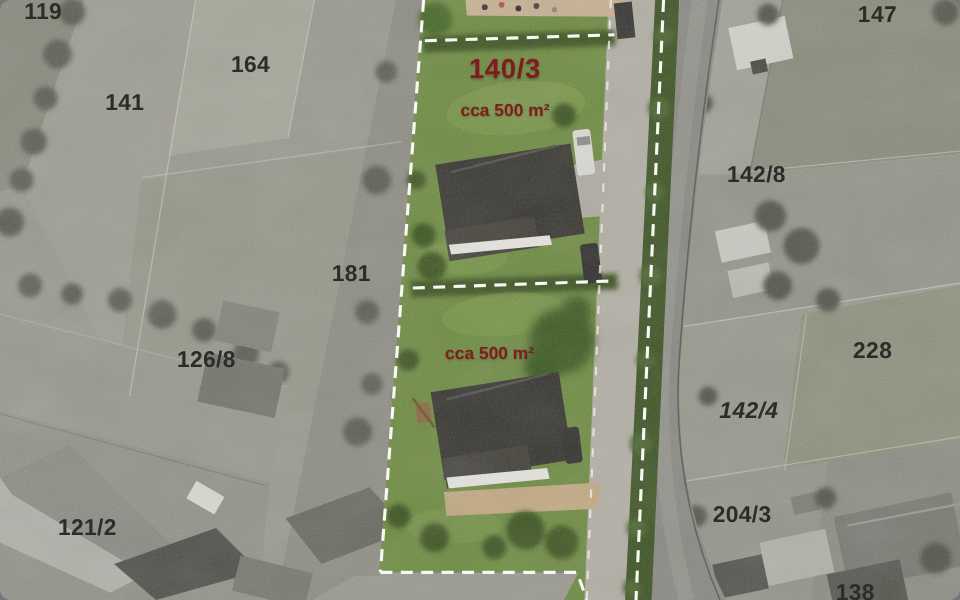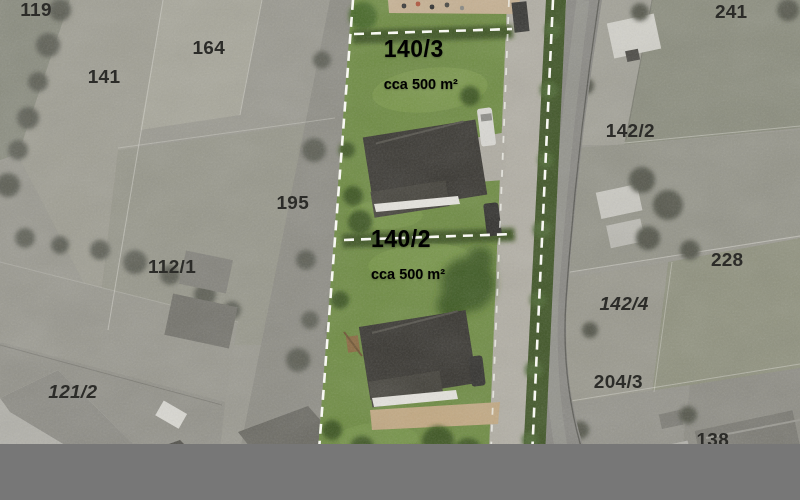--- a/index.html
+++ b/index.html
@@ -1,29 +1,29 @@
 <!DOCTYPE html>
 <html><head>
 <meta charset="utf-8">
 <style>
   html,body{margin:0;padding:0;background:#777;}
   .stage{
-    position:relative;width:800px;height:444px;overflow:hidden;
-    font-family:"Liberation Sans",sans-serif;background:#9b9a91;
+    position:relative;width:800px;height:500px;overflow:hidden;
+    font-family:"Liberation Sans",sans-serif;background:#9b9a91;border-radius:10px;
   }
   .stage svg{position:absolute;left:0;top:0;width:800px;height:500px;display:block;}
   .labels-layer{position:absolute;left:0;top:0;width:100%;height:100%;pointer-events:none;}
   .parcel-label{
     position:absolute;transform:translate(-50%,-50%);
     color:#2c2c29;font-size:19px;font-weight:700;letter-spacing:.3px;
     white-space:nowrap;
   }
   .plot-label{
     position:absolute;transform:translate(-50%,-50%);
-    text-align:left;color:#000000;white-space:nowrap;
+    text-align:center;color:#7f1d1d;white-space:nowrap;
     text-shadow:0 1px 2px rgba(0,0,0,.22);
   }
   .plot-label .num{font-size:23px;font-weight:800;letter-spacing:.5px;line-height:1;}
   .plot-label .area{font-size:14.5px;font-weight:700;margin-top:16px;line-height:1;}
 </style>
 </head>
 <body>
 
 <div class="stage">
 
@@ -234,34 +234,33 @@
       <line x1="354" y1="34" x2="512" y2="29"></line>
       <line x1="344" y1="240" x2="514" y2="234"></line>
     </g>
     <line x1="509" y1="0" x2="489" y2="500" stroke="#f2f2ec" stroke-width="1.8" stroke-dasharray="7 10" opacity=".75"></line>
   </svg>
 
   <div class="labels-layer">
       <div class="parcel-label" style="left: 4.5%; top: 2.2%;">119</div>
       <div class="parcel-label" style="left: 13%; top: 17.3%;">141</div>
       <div class="parcel-label" style="left: 26.1%; top: 10.9%;">164</div>
-      <div class="parcel-label" style="left: 36.6%; top: 45.8%;">195</div>
-      <div class="parcel-label" style="left: 21.5%; top: 60.2%;">112/1</div>
-      <div class="parcel-label" style="left: 9.1%; top: 88.2%; font-style: italic;">121/2</div>
-      <div class="parcel-label" style="left: 91.4%; top: 2.6%;">241</div>
-      <div class="parcel-label" style="left: 78.8%; top: 29.4%;">142/2</div>
+      <div class="parcel-label" style="left: 36.6%; top: 45.8%;">181</div>
+      <div class="parcel-label" style="left: 21.5%; top: 60.2%;">126/8</div>
+      <div class="parcel-label" style="left: 9.1%; top: 88.2%;">121/2</div>
+      <div class="parcel-label" style="left: 91.4%; top: 2.6%;">147</div>
+      <div class="parcel-label" style="left: 78.8%; top: 29.4%;">142/8</div>
       <div class="parcel-label" style="left: 90.9%; top: 58.5%;">228</div>
       <div class="parcel-label" style="left: 78%; top: 68.5%; font-style: italic;">142/4</div>
       <div class="parcel-label" style="left: 77.3%; top: 86%;">204/3</div>
       <div class="parcel-label" style="left: 89.1%; top: 99%;">138</div>
     </div>
 
   <div class="labels-layer">
     <div class="plot-label" style="left:52.6%;top:14.6%;">
       <div class="num">140/3</div>
       <div class="area">cca 500 m²</div>
     </div>
     <div class="plot-label" style="left:51.0%;top:57.4%;">
-      <div class="num">140/2</div>
       <div class="area">cca 500 m²</div>
     </div>
   </div>
 </div>
 
 </body></html>

